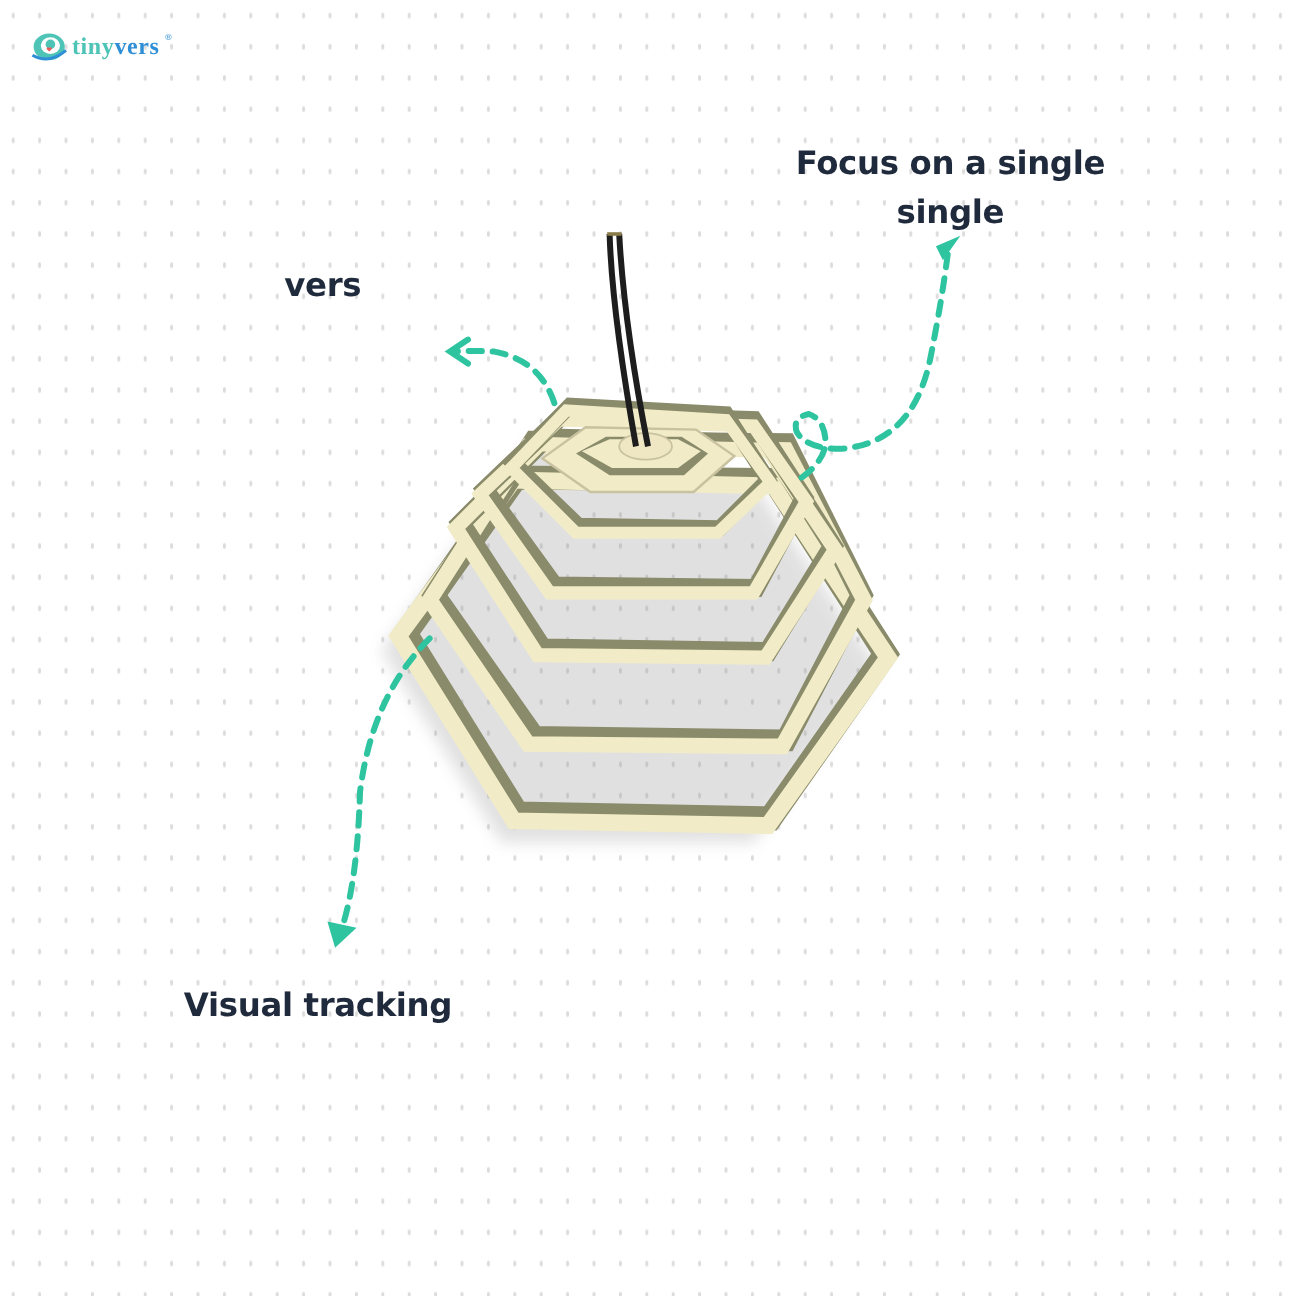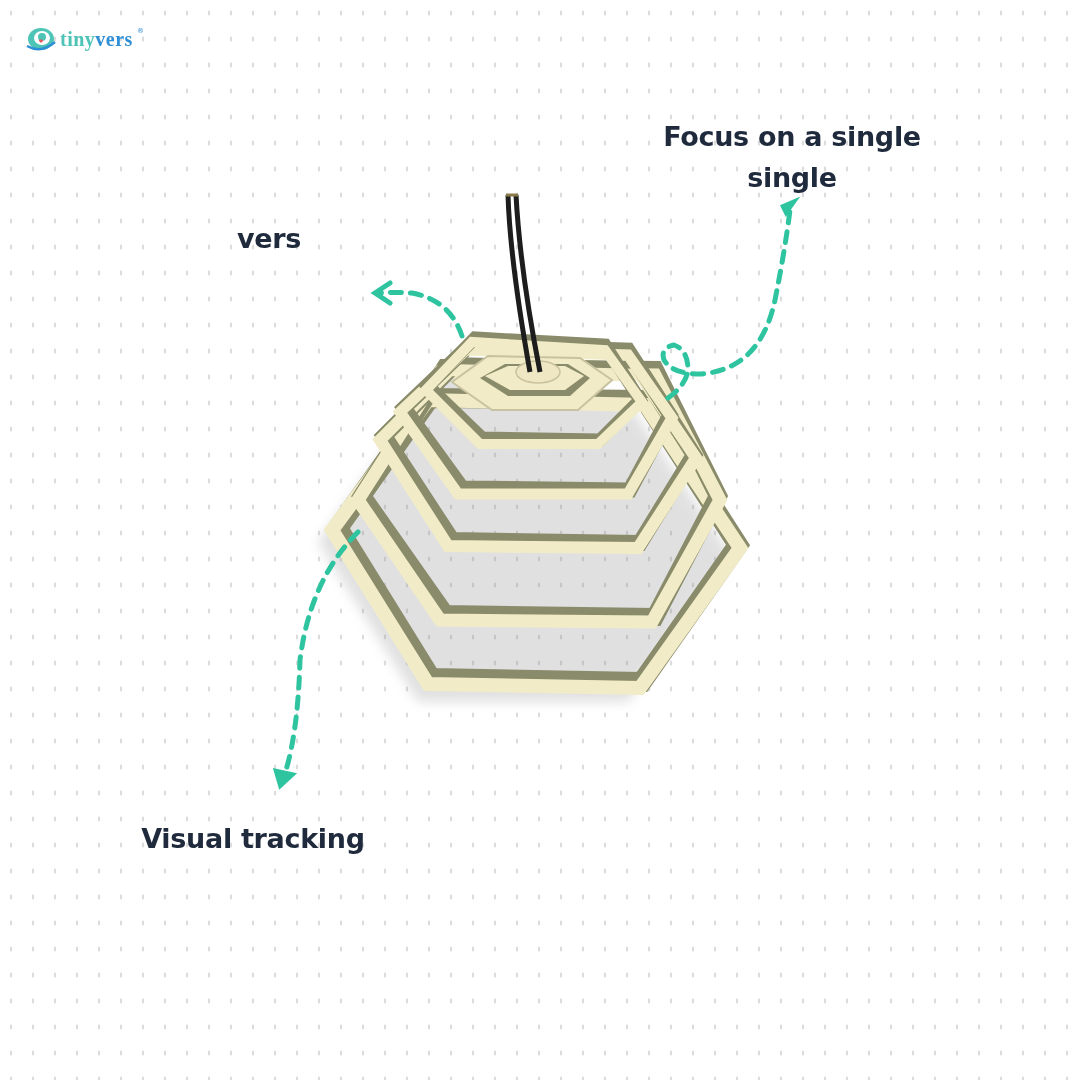--- a/index.html
+++ b/index.html
@@ -16,21 +16,21 @@
     .logo-text .a { color: #4dc4b6; }
     .logo-text .b { color: #2f8fd6; }
     .logo-reg { font-size: 7px; color: #2f8fd6; position: relative; top: -8px; }
     .label {
       position: absolute; color: #1f2a3c; font-weight: bold;
       font-family: "DejaVu Sans", sans-serif; font-size: 27px; line-height: 41px;
       text-align: center; letter-spacing: -0.3px;
     }
     #lbl-single { left: 650px; top: 116px; width: 284px; }
     #lbl-diaper { left: 138px; top: 218px; width: 262px; }
-    #lbl-track { left: 128px; top: 818px; width: 250px; }
+    #lbl-track { left: 140px; top: 818px; width: 250px; }
     svg.overlay { position: absolute; left: 0; top: 0; }
   </style>
 </head>
 <body>
 
 <div class="logo">
   <svg class="logo-mark" viewBox="0 0 30 26">
     <ellipse cx="15" cy="13" rx="13" ry="11" fill="#4dc4b6"></ellipse>
     <ellipse cx="16" cy="12" rx="8" ry="7" fill="#ffffff"></ellipse>
     <circle cx="16" cy="11" r="4" fill="#4dc4b6"></circle>

